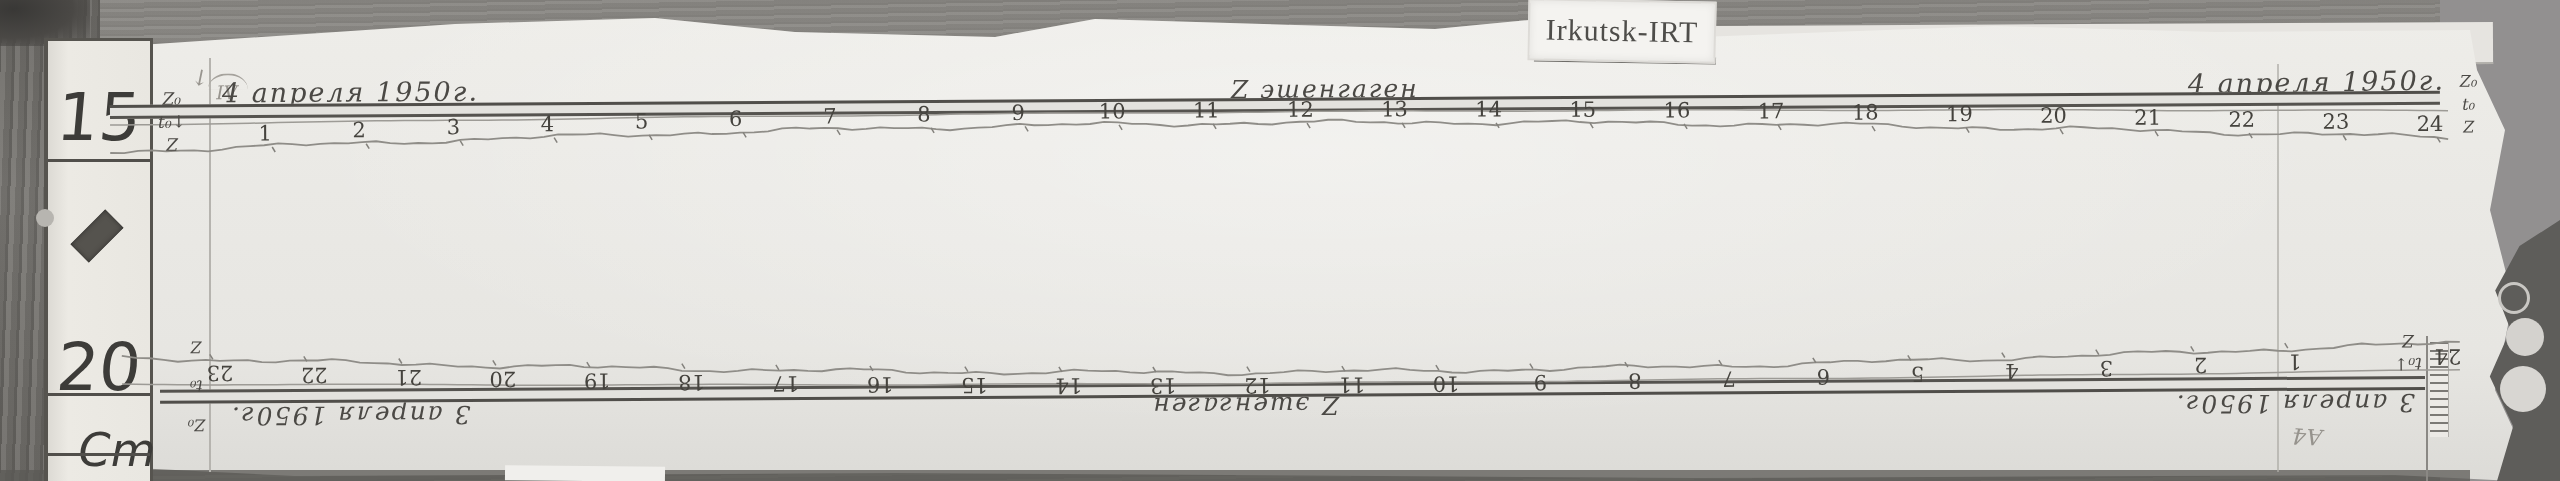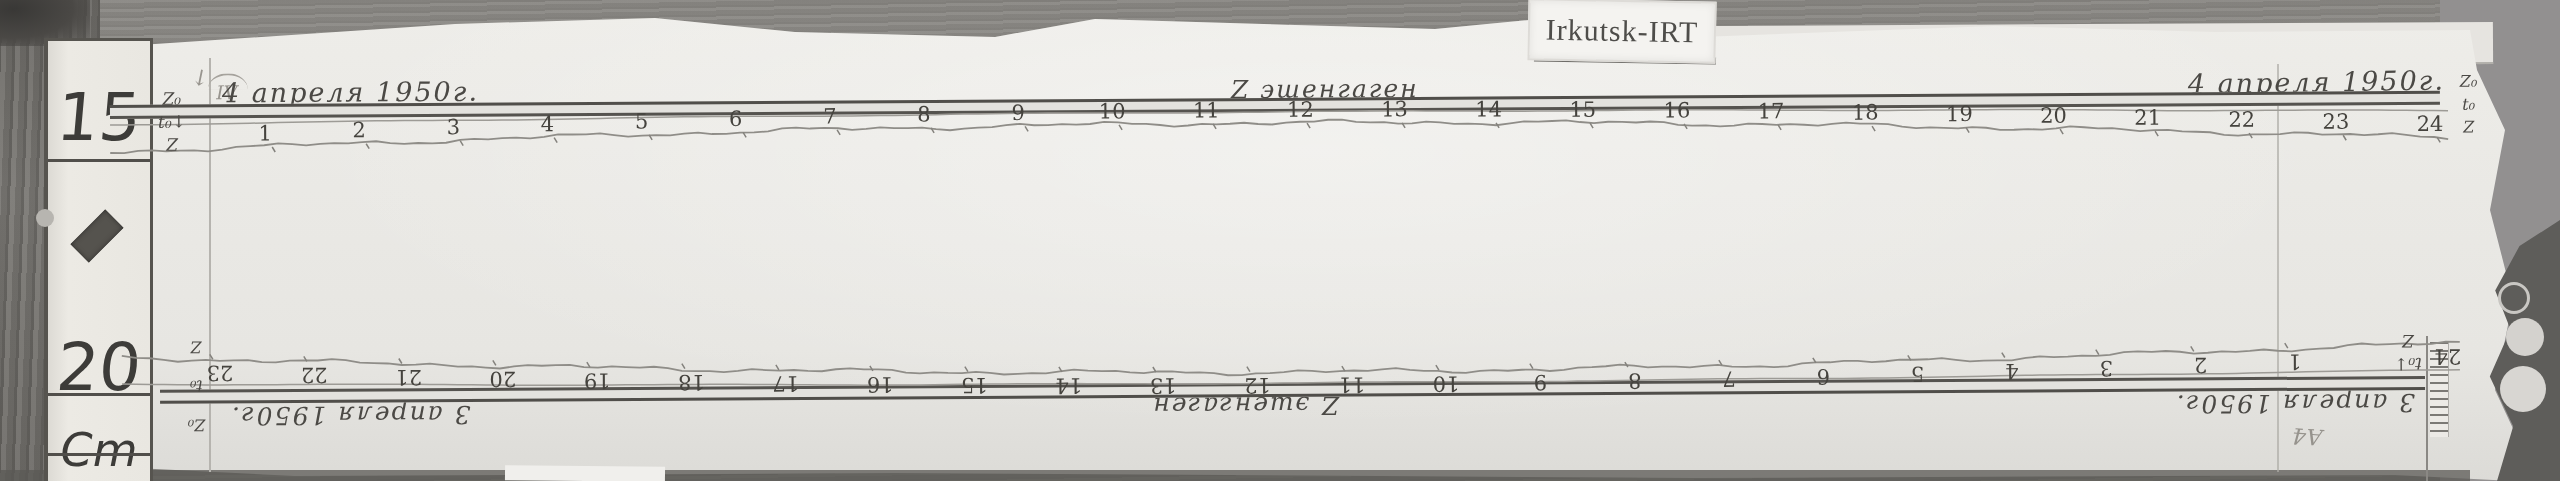--- a/index.html
+++ b/index.html
@@ -51,21 +51,21 @@
   .label-card-shadow{position:absolute;left:1534px;top:56px;width:182px;height:7px;background:#6f6d69;transform:rotate(1deg);}
   
   .ruler{position:absolute;left:44px;top:38px;width:102px;height:443px;
     background:linear-gradient(90deg,#dcdad4 0,#eceae4 20%,#e9e7e1 100%);
     border-left:4px solid #56544f;border-right:3px solid #56544f;border-top:3px solid #56544f;}
   .ruler .sec{position:absolute;left:0;width:100%;text-align:center;color:#3d3c39;
     font-family:"DejaVu Sans",sans-serif;}
   .ruler .div{position:absolute;left:0;width:100%;height:3px;background:#514f4b;}
   .r15{top:38px;font-size:66px;transform:skewX(-5deg);}
   .r20{top:288px;font-size:66px;transform:skewX(-5deg);}
-  .rcm{top:382px;font-size:46px;font-family:"DejaVu Serif",serif;font-style:italic;}
+  .rcm{top:382px;font-size:46px;font-family:"DejaVu Serif",serif;font-style:italic;margin-left:18px;}
   .d1{top:118px;} .d2{top:352px;} .d3{top:412px;}
   .diamond{position:absolute;left:36px;top:182px;width:26px;height:26px;background:#55534e;
     transform:rotate(45deg) scaleY(1.9);box-shadow:inset 0 0 4px #2e2d2b;}
   .notch{position:absolute;left:-12px;top:168px;width:18px;height:18px;border-radius:50%;background:#b7b5b0;}
   
   .strip{position:absolute;left:110px;width:2350px;height:110px;}
   .top-strip{top:62px;transform:rotate(-.35deg);transform-origin:0 50%;}
   .bottom-strip{top:330px;transform:rotate(179.65deg);transform-origin:50% 50%;}
   .date{position:absolute;top:16px;font-style:italic;font-size:27px;color:#4b4945;letter-spacing:2px;white-space:nowrap;}
   .strip-title{position:absolute;left:1065px;width:300px;top:20px;text-align:center;

